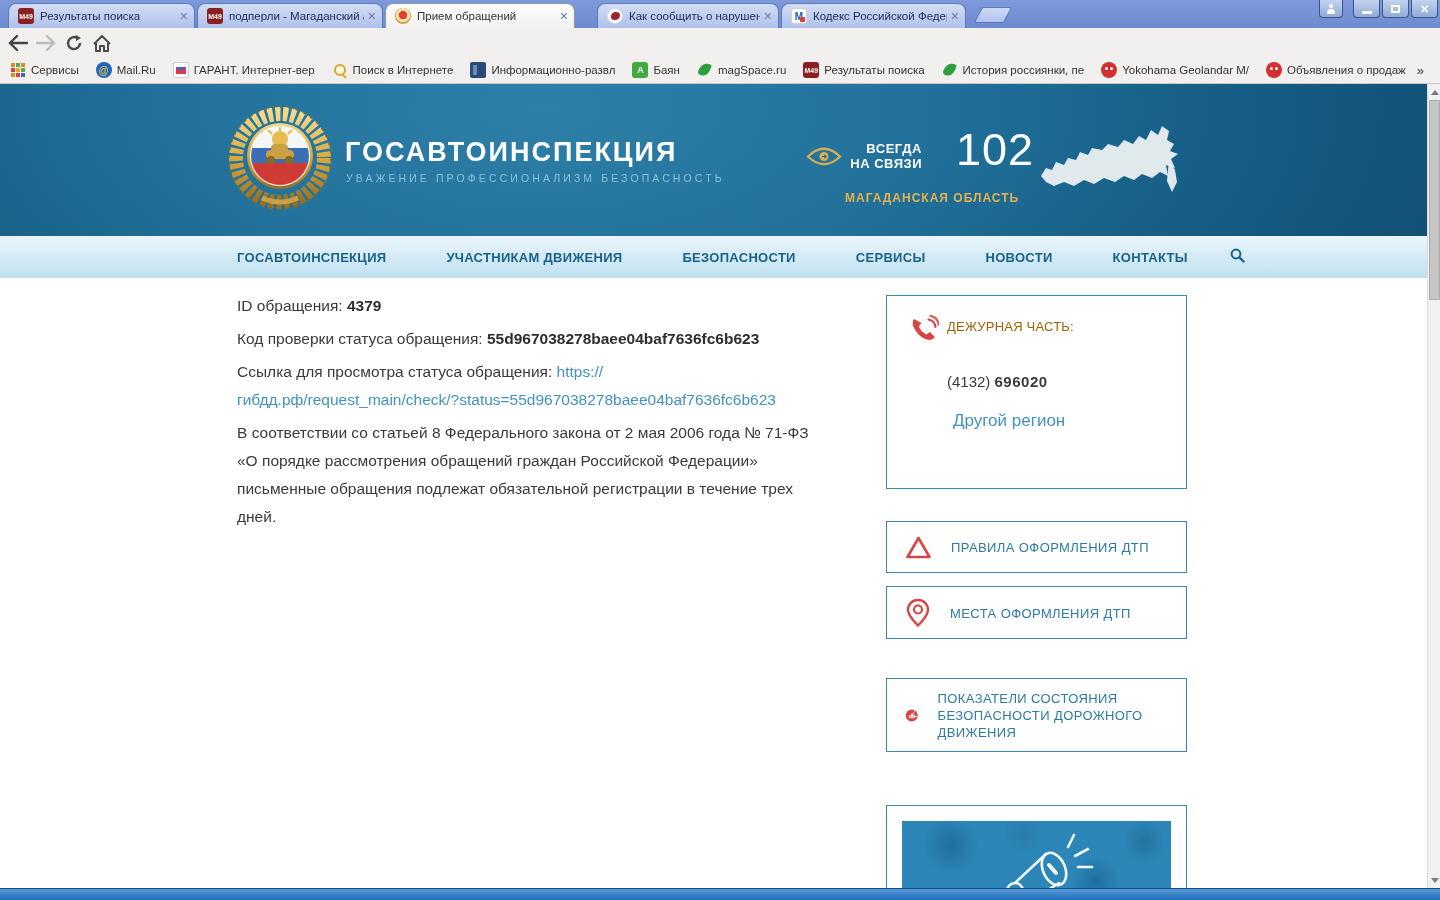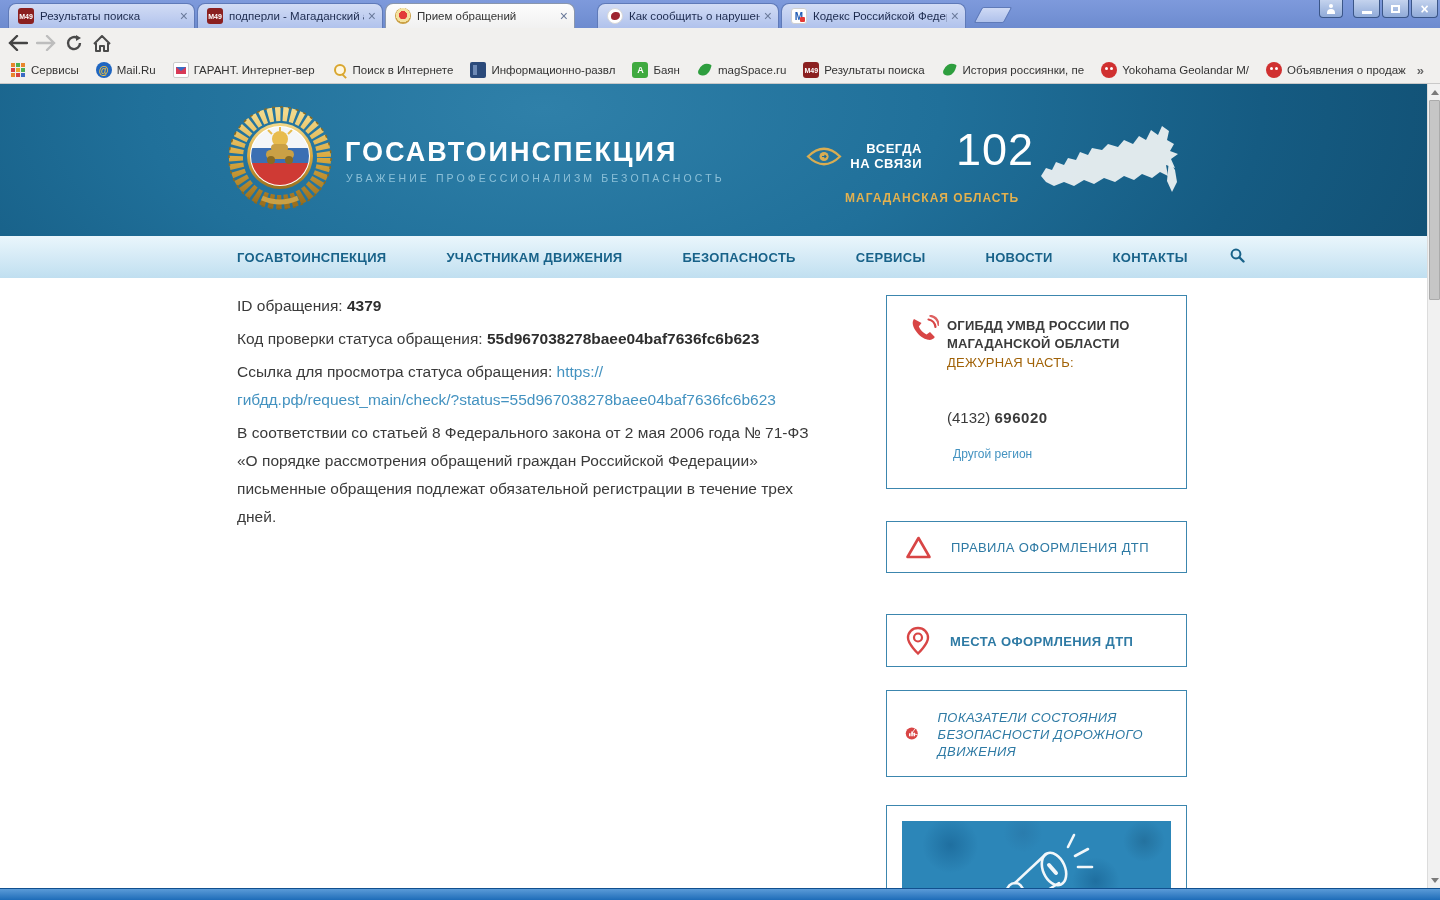--- a/index.html
+++ b/index.html
@@ -118,27 +118,27 @@
 
   .side-col { position:absolute; left:886px; top:0; width:301px; }
   .side-box { position:absolute; left:0; width:301px; border:1px solid #3c86ae; background:#fff; }
   .contact-box { top:17px; height:194px; }
   .contact-icon { position:absolute; left:22px; top:19px; }
   .contact-text { position:absolute; left:60px; top:21px; width:225px; }
   .contact-title { font-size:13px; font-weight:bold; color:#3b3b3b; line-height:18px; letter-spacing:0.2px; }
   .contact-duty { font-size:13px; color:#a16207; margin-top:2px; letter-spacing:0.2px; }
   .contact-phone { font-size:15px; color:#3a3a3a; margin-top:39px; }
   .contact-phone b { letter-spacing:0.5px; }
-  .other-region { display:inline-block; font-size:12px; color:#4392c0; margin-top:21px; margin-left:6px; text-decoration:none; }
+  .other-region { display:inline-block; font-size:17px; color:#4392c0; margin-top:21px; margin-left:6px; text-decoration:none; }
   .link-box { display:flex; align-items:center; padding:0 12px 0 18px; gap:19px;
     font-size:13px; color:#2e7aa4; letter-spacing:0.4px; line-height:17px; }
   .link-box .lbl { padding-top:1px; }
   .box-rules { top:243px; height:52px; }
-  .box-places { top:336px; height:53px;font-weight:bold; }
-  .box-stats { top:412px; height:87px;font-style:italic; }
+  .box-places { top:308px; height:53px; }
+  .box-stats { top:400px; height:74px; }
   .banner-box { top:527px; height:95px; padding:15px; }
   .banner-img { position:relative; width:269px; height:80px; overflow:hidden;
     background:radial-gradient(circle 40px at 18% 30%, #1f6fa0 0%, rgba(31,111,160,0) 70%),
                radial-gradient(circle 34px at 72% 75%, #1f6fa0 0%, rgba(31,111,160,0) 70%),
                radial-gradient(circle 28px at 45% 15%, #2a7cad 0%, rgba(42,124,173,0) 70%),
                radial-gradient(circle 30px at 90% 25%, #24729f 0%, rgba(36,114,159,0) 70%),
                #2c86b8; }
 
   
   .scrollbar { position:absolute; left:1427px; top:84px; width:13px; height:804px;
@@ -354,21 +354,21 @@
         <path d="M3 58 L8 50 L14 52 L18 44 L26 47 L30 40 L38 42 L42 34 L50 37 L54 30 L64 32 L70 26 L80 29 L86 22 L95 26 L101 18 L108 22 L113 12 L120 17 L124 8 L131 13 L129 22 L136 26 L132 33 L140 36 L133 41 L137 50 L128 47 L130 58 L122 54 L114 60 L104 56 L96 62 L86 58 L77 64 L66 60 L56 66 L46 62 L36 68 L26 64 L16 68 L8 64 Z" fill="#e7edf0" opacity="0.97"></path>
         <path d="M131 42 L137 52 L139 64 L134 74 L129 63 L130 52 Z" fill="#e7edf0" opacity="0.97"></path>
       </svg>
       
     </div>
   </div>
 
   <div class="site-nav">
     <span class="nav-item">ГОСАВТОИНСПЕКЦИЯ</span>
     <span class="nav-item">УЧАСТНИКАМ ДВИЖЕНИЯ</span>
-    <span class="nav-item">БЕЗОПАСНОСТЬ</span>
+    <span class="nav-item">БЕЗОПАСНОСТИ</span>
     <span class="nav-item">СЕРВИСЫ</span>
     <span class="nav-item">НОВОСТИ</span>
     <span class="nav-item">КОНТАКТЫ</span>
     <span class="nav-search">
       <svg width="15" height="15" viewBox="0 0 15 15">
           <circle cx="6" cy="6" r="4.4" fill="none" stroke="#186289" stroke-width="2"></circle>
           <path d="M9.5 9.5 L13.5 13.5" stroke="#186289" stroke-width="2.4" stroke-linecap="round"></path>
         </svg>
     </span>
   </div>
@@ -385,21 +385,20 @@
 
       <div class="side-box contact-box">
         <div class="contact-icon">
           <svg width="30" height="30" viewBox="0 0 30 30">
             <path d="M5 4 C3 6.5 3.2 10.5 6.5 15.5 C9.8 20.5 14.5 24 19 24.8 C22 25.3 24.8 24 25.8 22 L21 17 L17.5 19.5 C14.2 18 11.2 15 9.8 11.5 L12.5 8 Z" fill="#d84545"></path>
             <path d="M19.5 4.5 Q25.5 5.5 26.5 12" fill="none" stroke="#d84545" stroke-width="2.2" stroke-linecap="round"></path>
             <path d="M21.5 0.8 Q28.8 2.2 29.6 9.8" fill="none" stroke="#d84545" stroke-width="2.2" stroke-linecap="round" opacity="0.85"></path>
           </svg>
         </div>
         <div class="contact-text">
-          <div class="contact-title">ОГИБДД УМВД РОССИИ ПО МАГАДАНСКОЙ ОБЛАСТИ</div>
           <div class="contact-duty">ДЕЖУРНАЯ ЧАСТЬ:</div>
           <div class="contact-phone"><span>(4132) </span><b>696020</b></div>
           <a class="other-region" href="#">Другой регион</a>
         </div>
       </div>
 
       <div class="side-box link-box box-rules">
         <svg width="27" height="25" viewBox="0 0 27 25">
           <path d="M13.5 3 L24.5 22 L2.5 22 Z" fill="none" stroke="#d84545" stroke-width="2.6" stroke-linejoin="round"></path>
         </svg>

